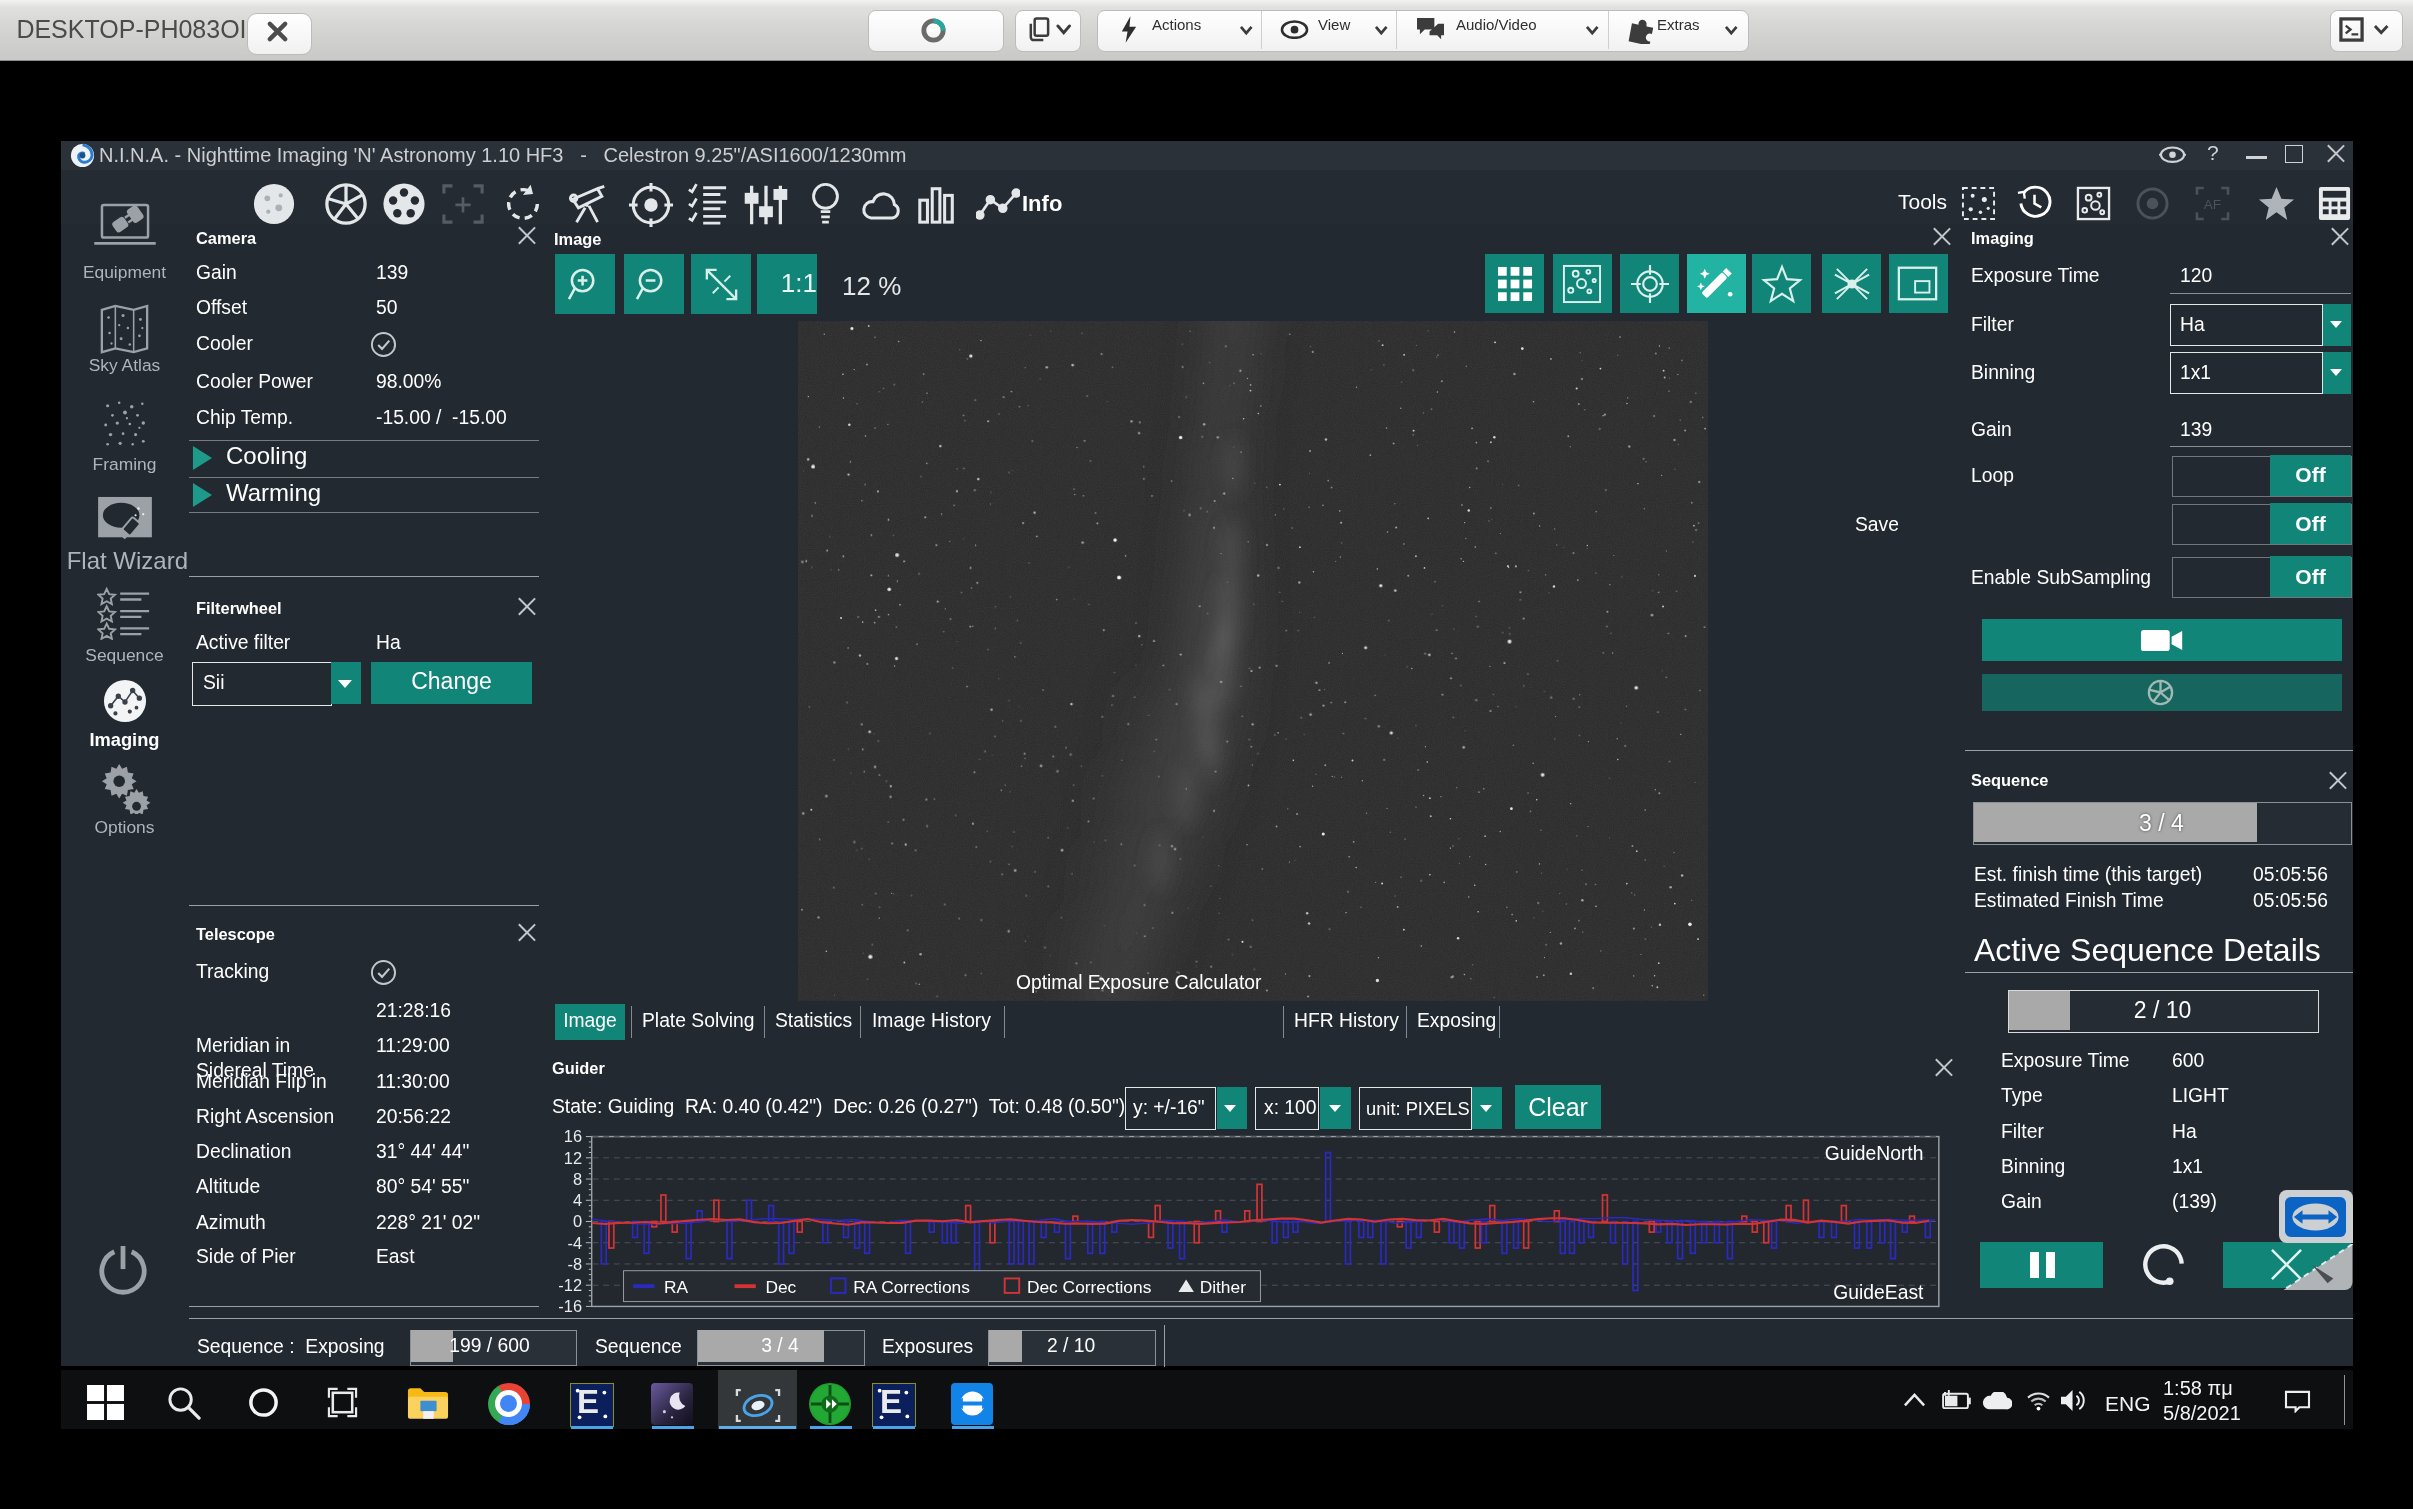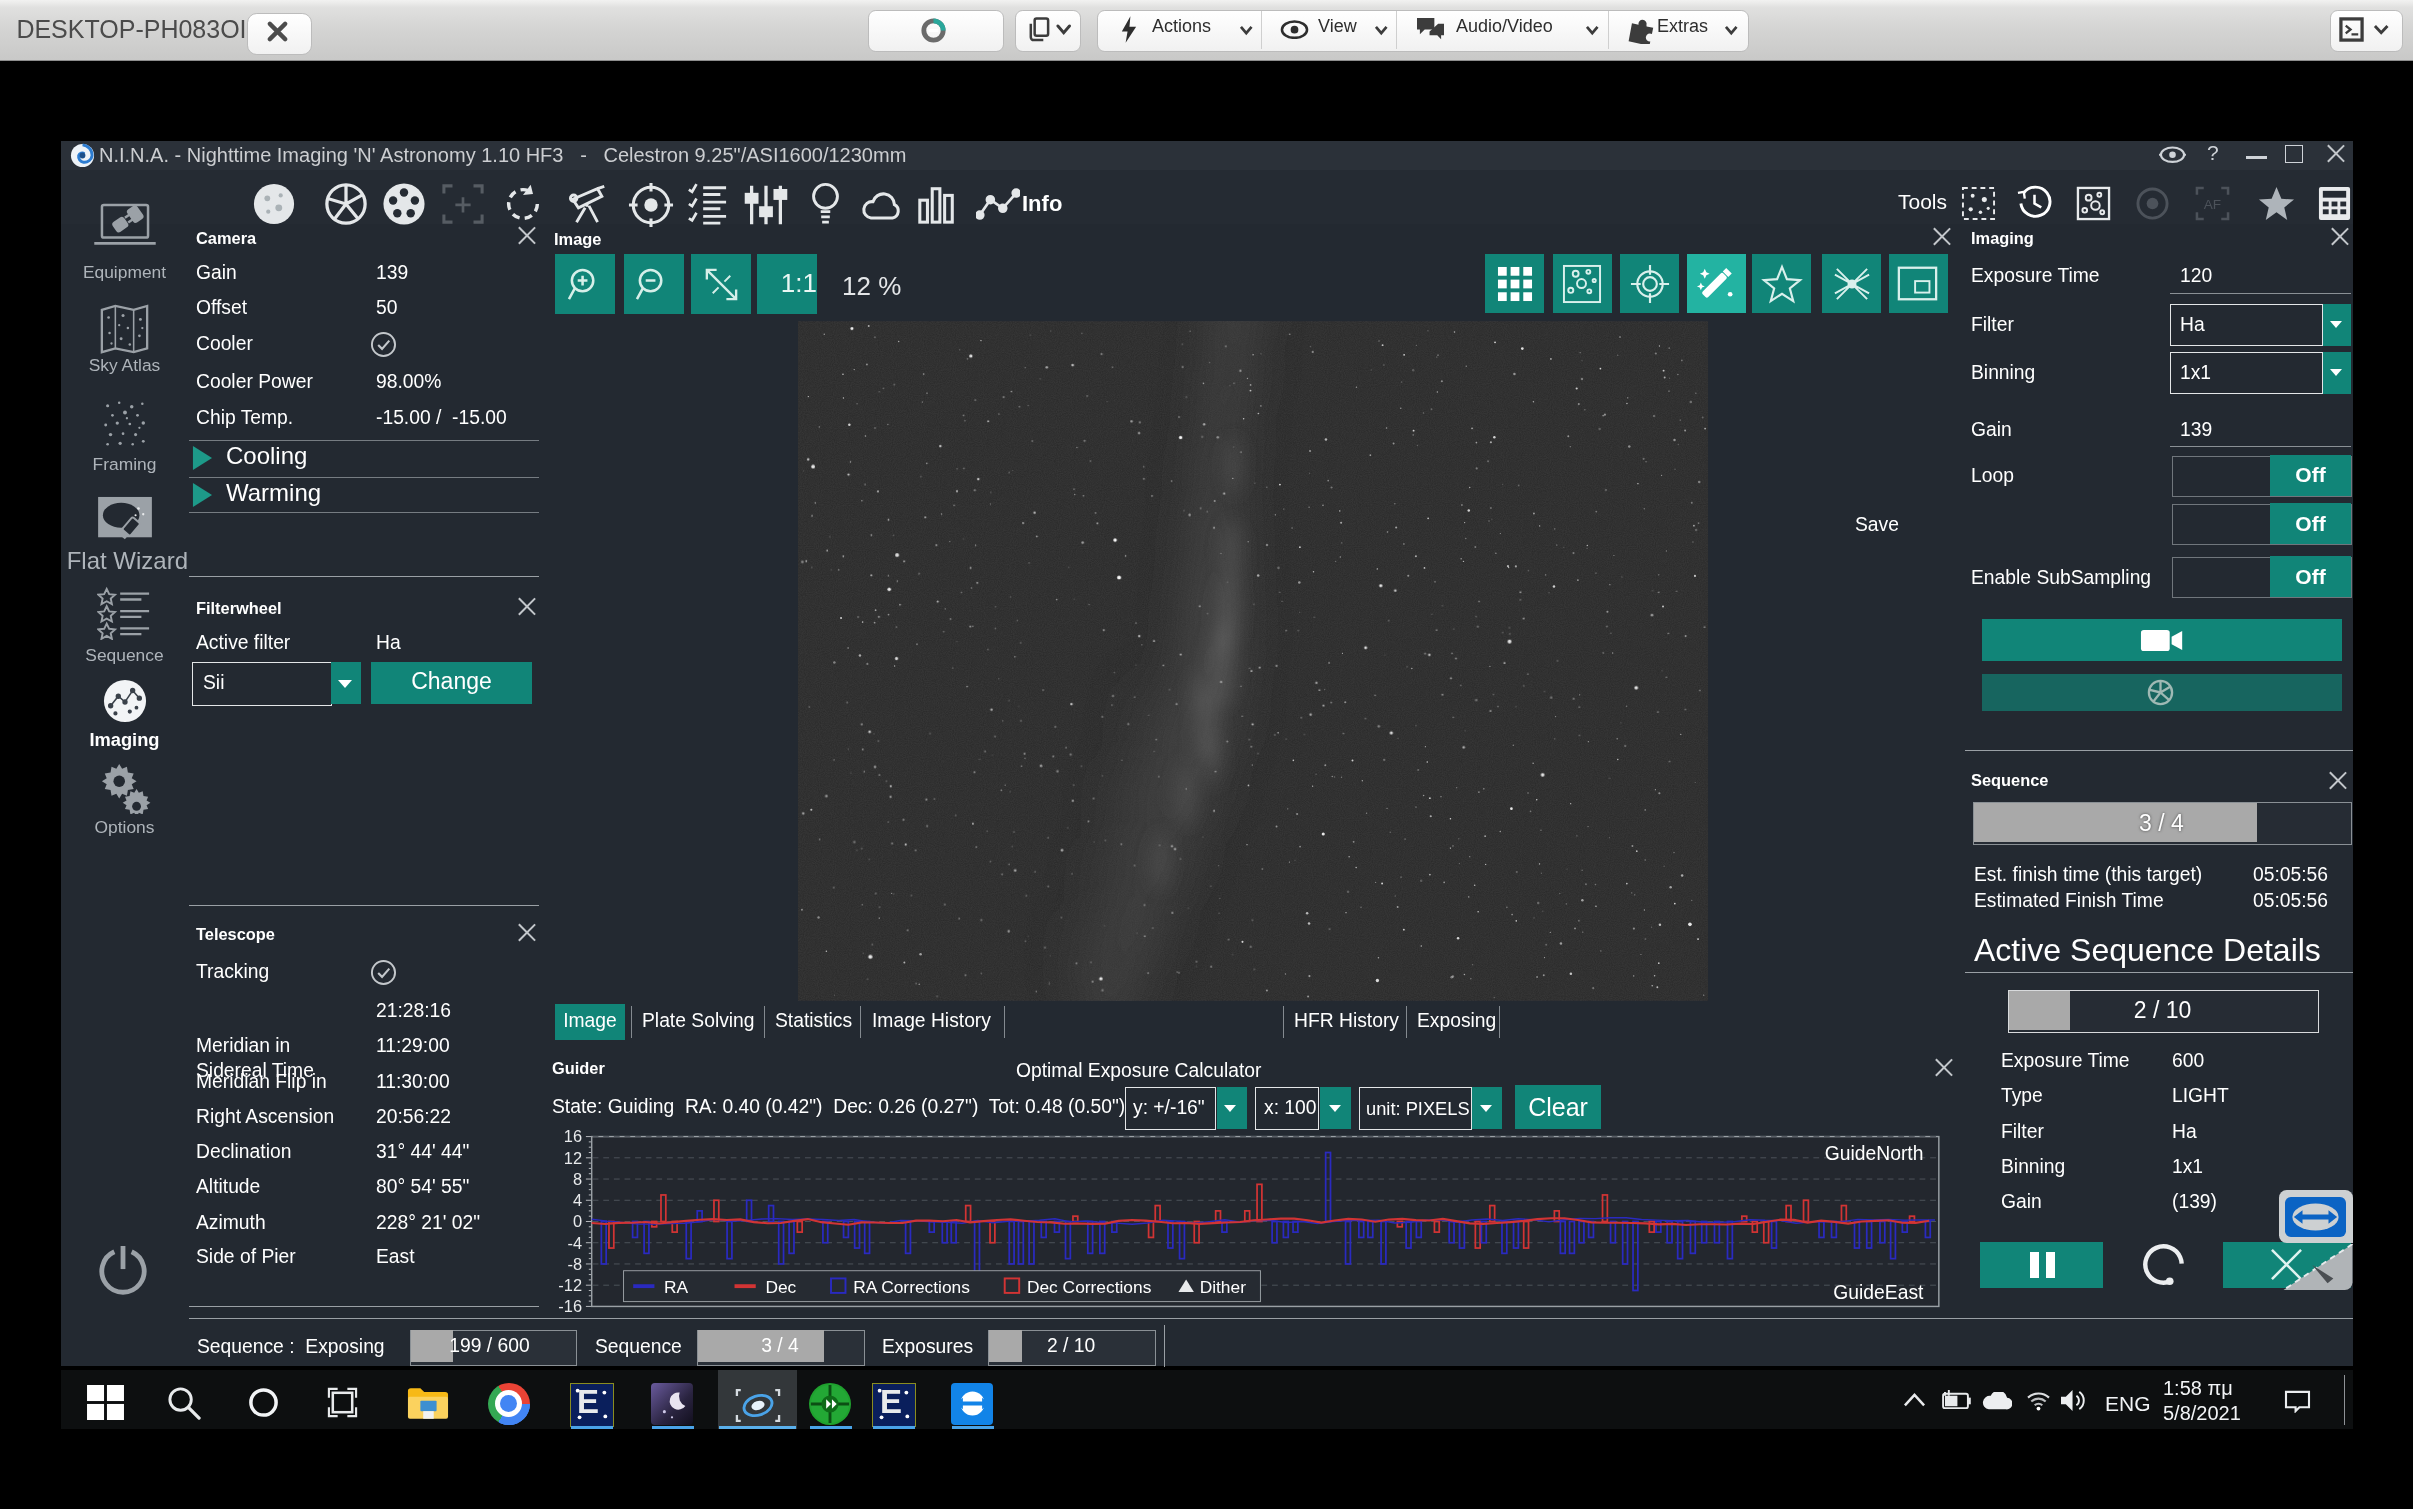--- a/index.html
+++ b/index.html
@@ -5,21 +5,21 @@
 .a{position:absolute}
 .lbl{font-size:19.3px;color:#fff;white-space:nowrap}
 .hdr{font-size:16.4px;font-weight:bold;color:#fff;white-space:nowrap}
 .xx{width:21px;height:21px}
 .xx:before,.xx:after{content:"";position:absolute;left:9.7px;top:0px;width:1.9px;height:23px;background:#c3c7cb}
 .xx:before{transform:rotate(45deg)}
 .xx:after{transform:rotate(-45deg)}
 .tbtn{background:#118578}
 .ddarrow{width:0;height:0;border-left:6.8px solid transparent;border-right:6.8px solid transparent;border-top:7.7px solid #fff}
 .tvbtn{background:linear-gradient(#ffffff,#f1f1f1);border:1px solid #bcbcbc;border-radius:7.7px}
-.tvtxt{font-size:18px;color:#2e2e2e;white-space:nowrap}
+.tvtxt{font-size:15px;color:#2e2e2e;white-space:nowrap}
 </style></head>
 <body>
 
 <div class="a" style="left:0;top:0;width:2414px;height:60px;background:linear-gradient(#f2f2f1 0px,#e0e0df 7.7px,#d4d4d3 29px,#c9c9c8 59px);border-bottom:1px solid #8d8d8d"></div>
 <div class="a tvtxt" style="left:16.4px;top:14.5px;color:#4b4b4b;font-size:25px">DESKTOP-PH083OI</div>
 <div class="a tvbtn" style="left:247px;top:12.6px;width:63px;height:40px;border-radius:9.7px"></div>
 <svg class="a" style="left:267px;top:21px" width="21" height="21" viewBox="0 0 22 22">
     <path d="M3 3 L19 19 M19 3 L3 19" stroke="#4c4c4c" stroke-width="4.5" stroke-linecap="round"></path>
   </svg>
 
@@ -1375,21 +1375,21 @@
     <circle cx="737.3" cy="331.8" r="2.0" fill="#fff" opacity="0.85"></circle>
     <circle cx="603.9" cy="273.9" r="1.7" fill="#fff" opacity="0.88"></circle>
     <circle cx="179.1" cy="36.0" r="1.7" fill="#fff" opacity="0.85"></circle>
   </svg>
 
 <div class="a" style="left:555px;top:1004px;width:70px;height:36px;background:#118578"></div>
 <div class="a" style="left:555px;top:1010px;width:70px;text-align:center;font-size:19.3px;color:#fff">Image</div>
 <div class="a lbl" style="left:642px;top:1010px">Plate Solving</div>
 <div class="a lbl" style="left:775px;top:1010px">Statistics</div>
 <div class="a lbl" style="left:872px;top:1010px">Image History</div>
-<div class="a lbl" style="left:1016px;top:1060px">Optimal Exposure Calculator</div>
+<div class="a lbl" style="left:1016px;top:972px">Optimal Exposure Calculator</div>
 <div class="a lbl" style="left:1294px;top:1010px">HFR History</div>
 <div class="a lbl" style="left:1417px;top:1010px">Exposing</div>
 <div class="a" style="left:631px;top:1006px;width:1px;height:32px;background:#848a90"></div>
 <div class="a" style="left:764px;top:1006px;width:1px;height:32px;background:#848a90"></div>
 <div class="a" style="left:860px;top:1006px;width:1px;height:32px;background:#848a90"></div>
 <div class="a" style="left:1004px;top:1006px;width:1px;height:32px;background:#848a90"></div>
 <div class="a" style="left:1283px;top:1006px;width:1px;height:32px;background:#848a90"></div>
 <div class="a" style="left:1406px;top:1006px;width:1px;height:32px;background:#848a90"></div>
 <div class="a" style="left:1499px;top:1006px;width:1px;height:32px;background:#848a90"></div>
 

